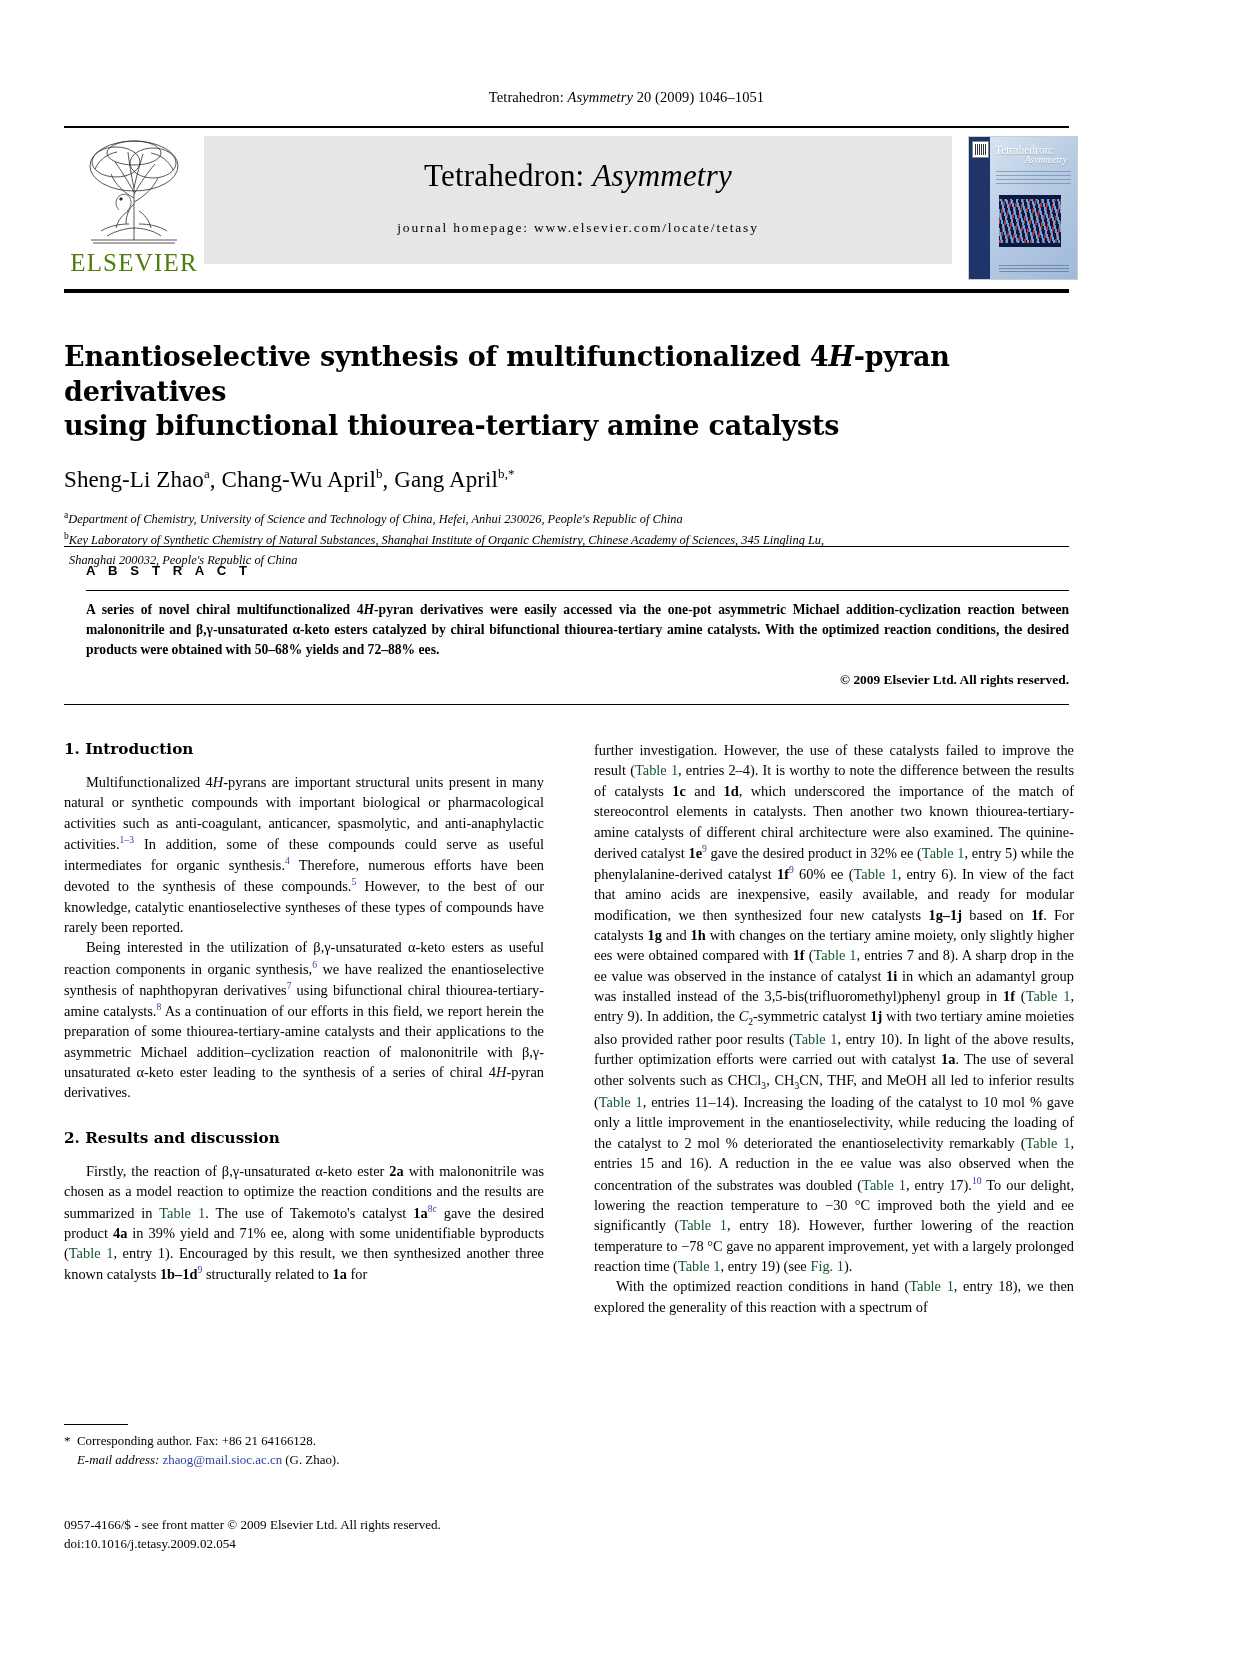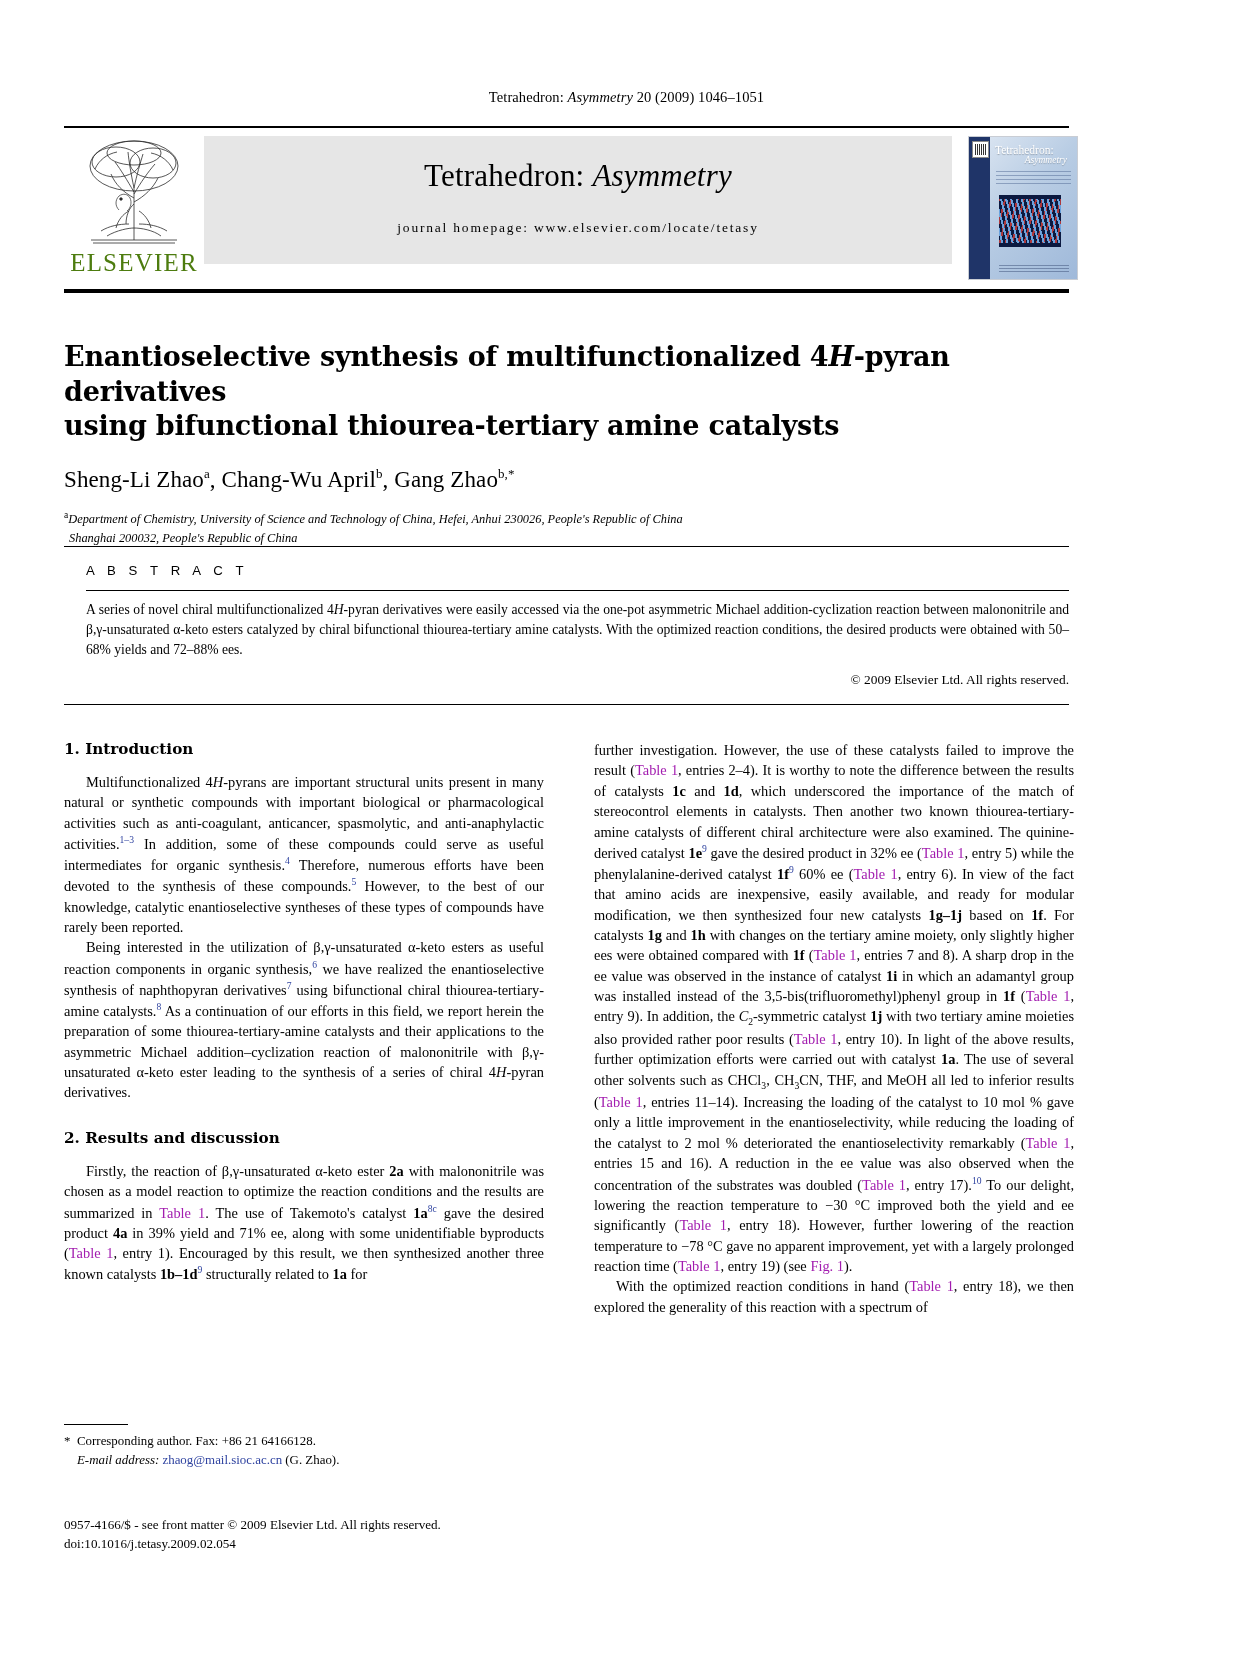--- a/index.html
+++ b/index.html
@@ -125,21 +125,21 @@
   }
   .affil sup { font-style:normal; font-size:9.5px; vertical-align:super; }
   .affil div + div { margin-top:1px; }
   .affil .cont { padding-left:5px; }
 
   
   .infoband { position:absolute; left:64px; top:546px; width:1005px; }
   .band-rule { border-top:1px solid #000; }
   .band-cols { display:flex; }
   .col-info { flex:0 0 318px; width:318px; padding-right:22px; }
-  .col-abs { flex:1; padding-left:22px; }
+  .col-abs { flex:1; padding-left:22px;font-weight:bold; }
   .sec-caps {
     font-size:13.2px; letter-spacing:4.6px; margin-top:16px; font-family:"Liberation Sans", sans-serif;
   }
   .thin-rule { border-top:0.9px solid #000; margin-top:12px; }
   .hist { font-size:13.4px; line-height:1.38; margin-top:8px; }
   .hist .lbl { font-style:italic; }
   .abstract-text {
     font-size:13.6px; line-height:1.47; margin-top:9px; text-align:justify;
   }
   .abstract-text i { font-style:italic; }
@@ -156,21 +156,21 @@
   }
   h2.sec.second { margin-top:26px; }
   p.tx {
     font-size:14.4px; line-height:1.415; text-align:justify;
     margin:0; text-indent:22px;
     hyphens:auto;
   }
   p.tx + p.tx { margin-top:0; }
   p.tx i { font-style:italic; }
   p.tx b { font-weight:700; }
-  .ref { color:#a21caf; }
+  .ref { color:#14532d; }
   sup.ref { font-size:9.6px; vertical-align:super; color:#2f43a0; }
   sub.sb { font-size:9.6px; vertical-align:sub; }
 
   
   .footnote { position:absolute; left:64px; top:1424px; width:480px; }
   .fn-rule { border-top:0.9px solid #000; width:64px; }
   .fn-text { font-size:12.9px; line-height:1.46; margin-top:7px; }
   .fn-text .star { display:inline-block; width:13px; }
   .fn-text .mail { color:#2f43a0; }
   .fn-text i { }
@@ -256,24 +256,25 @@
     <div class="rule-bottom"></div>
   </div>
 
   <div class="titleblock">
     <h1 class="paper-title">
       <span>Enantioselective synthesis of multifunctionalized 4</span><i>H</i><span>-pyran derivatives</span>
       <br>
       <span>using bifunctional thiourea-tertiary amine catalysts</span>
     </h1>
     <div class="authors">
-      <span>Sheng-Li Zhao</span><sup>a</sup>, <span>Chang-Wu April</span><sup>b</sup>, <span>Gang Zhao</span><sup>b,*</sup>
+      <span>Sheng-Li Zhao</span><sup>a</sup>, <span>Chang-Wu April</span><sup>b</sup>, <span>Gang April</span><sup>b,*</sup>
     </div>
     <div class="affil">
       <div><sup>a</sup><span>Department of Chemistry, University of Science and Technology of China, Hefei, Anhui 230026, People's Republic of China</span></div>
+      <div><sup>b</sup><span>Key Laboratory of Synthetic Chemistry of Natural Substances, Shanghai Institute of Organic Chemistry, Chinese Academy of Sciences, 345 Lingling Lu,</span></div>
       <div class="cont">Shanghai 200032, People's Republic of China</div>
     </div>
   </div>
 
   <div class="infoband">
     <div class="band-rule"></div>
     <div class="band-cols">
       <div class="col-abs">
         <div class="sec-caps">A B S T R A C T</div>
         <div class="thin-rule"></div>

